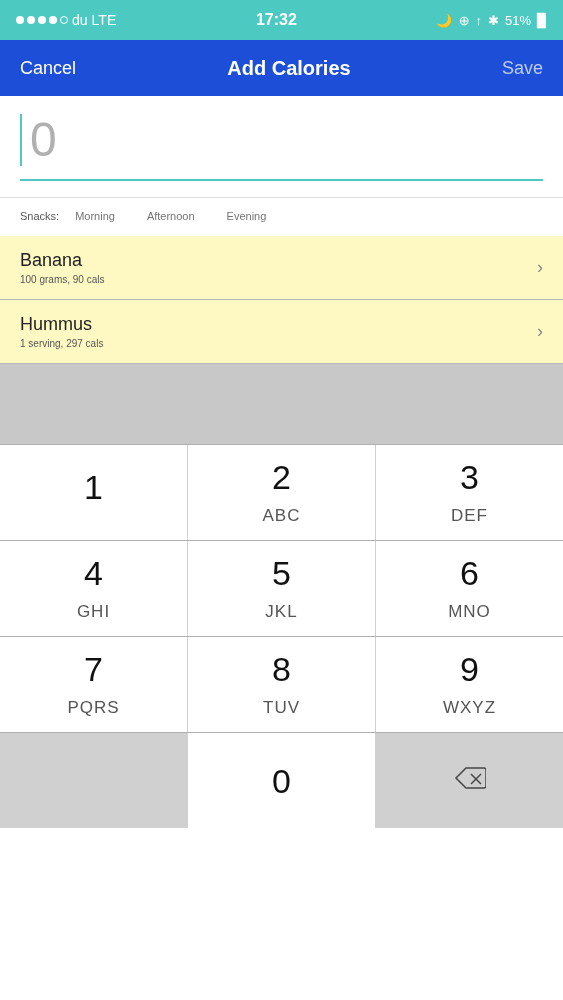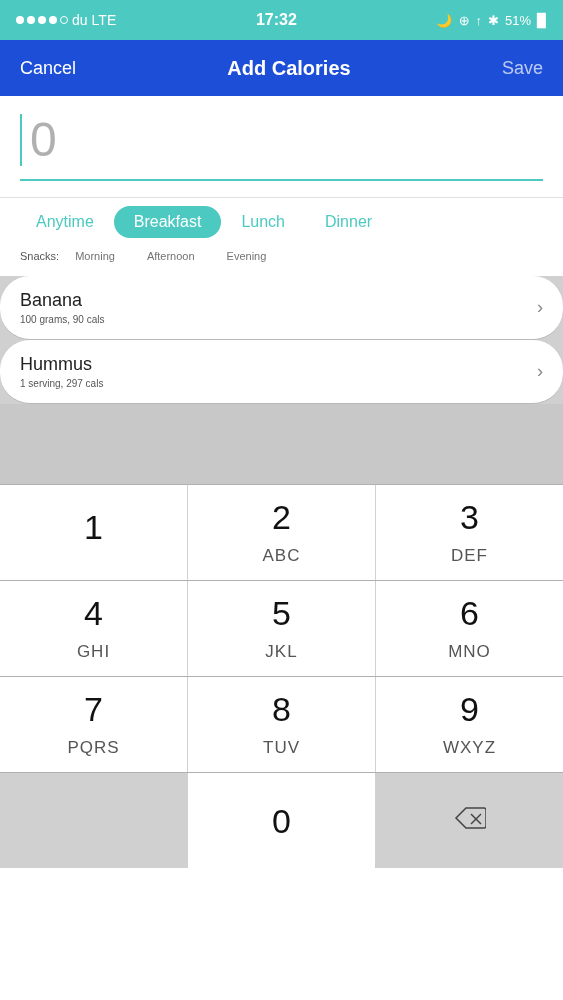--- a/index.html
+++ b/index.html
@@ -123,28 +123,27 @@
       cursor: pointer;
       background: transparent;
       border: none;
     }
 
     
     #food-list {
       background: #d0d0d0;
     }
     .food-item {
-      background: #ffffff;
+      background: #fef9c3;
       padding: 14px 20px;
       display: flex;
       align-items: center;
       justify-content: space-between;
       border-bottom: 1px solid #b8b8b8;
       cursor: pointer;
-      border-radius: 30px;
     }
     .food-item-info {}
     .food-name {
       font-size: 18px;
       color: #222;
       font-weight: 400;
       margin-bottom: 3px;
     }
     .food-detail {
       font-size: 10px;
@@ -235,26 +234,20 @@
 </div>
 
 <div id="input-area">
   <div class="calorie-input-wrapper">
     <div class="cursor-line"></div>
     <span class="calorie-value">0</span>
   </div>
 </div>
 
 <div id="meal-tabs">
-  <div class="tabs-row1">
-    <button class="tab-btn">Anytime</button>
-    <button class="tab-btn active">Breakfast</button>
-    <button class="tab-btn">Lunch</button>
-    <button class="tab-btn">Dinner</button>
-  </div>
   <div class="tabs-row2">
     <span class="snacks-label">Snacks:</span>
     <button class="snack-tab">Morning</button>
     <button class="snack-tab">Afternoon</button>
     <button class="snack-tab">Evening</button>
   </div>
 </div>
 
 <div id="food-list">
   <div class="food-item">

